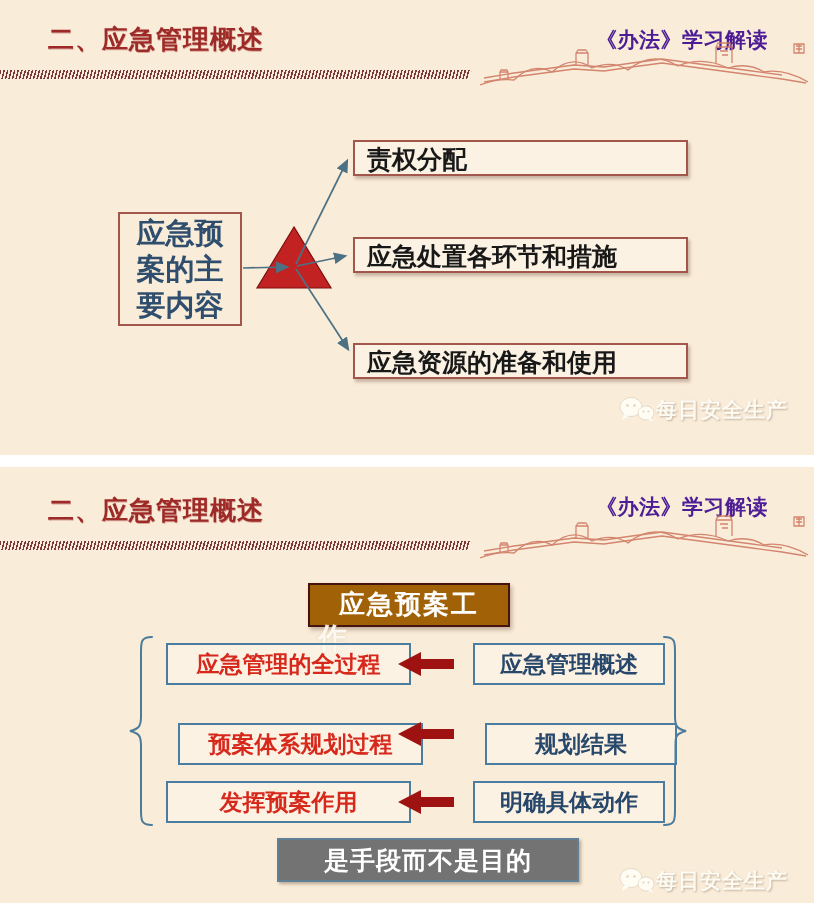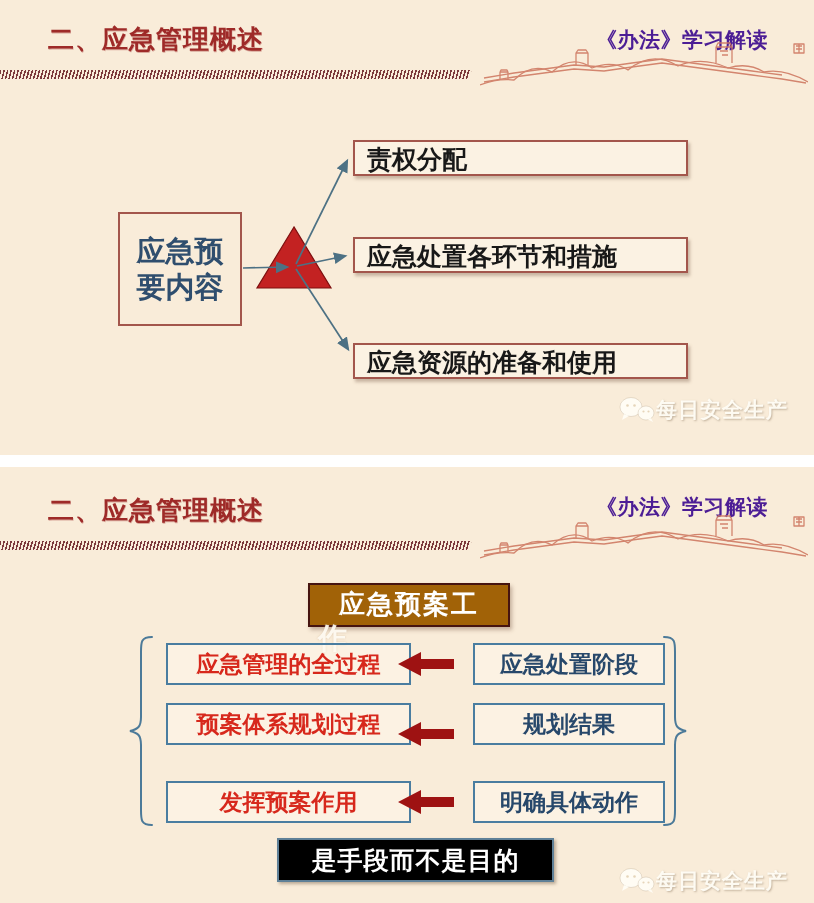--- a/index.html
+++ b/index.html
@@ -83,26 +83,26 @@
   #brace-left{left:126px;}
   #brace-right{left:660px;}
   .target-box,.source-box{
     position:absolute;height:42px;box-sizing:border-box;
     border:2px solid #4a7da0;background:rgba(255,250,240,0.45);
     font-weight:bold;font-size:23px;text-align:center;line-height:38px;
     white-space:nowrap;
   }
   .target-box{left:166px;width:245px;color:#d7281c;}
   .source-box{left:473px;width:192px;color:#27486b;}
-  .row-1{top:176px;} .row-2{top:236px;} .row-3{top:314px;}
+  .row-1{top:176px;} .row-2{top:256px;margin-left:12px;} .row-3{top:314px;}
   .arrow-svg{position:absolute;left:398px;width:56px;height:24px;}
   #arrow-1{top:185px;} #arrow-2{top:255px;} #arrow-3{top:323px;}
   .conclusion-box{
-    position:absolute;left:277px;top:371px;width:277px;height:44px;box-sizing:border-box;
-    background:#000000;border:2px solid #5f8097;
+    position:absolute;left:277px;top:371px;width:302px;height:44px;box-sizing:border-box;
+    background:#737373;border:2px solid #5f8097;
     box-shadow:2px 2px 3px rgba(90,70,50,0.4);
     color:#ffffff;font-size:25px;font-weight:bold;text-align:center;line-height:40px;
     letter-spacing:1px;
   }
 </style>
 </head>
 <body>
 
 <div class="slide" id="slide1">
   <div class="slide-title">二、应急管理概述</div>
@@ -117,20 +117,21 @@
       <path d="M96,25 v-12 h12 v12 M96,13 l2,-3 h8 l2,3"></path>
       <path d="M236,23 v-16 h16 v16 M236,7 l2,-4 h12 l2,4 M240,11 h8 M242,15 h6"></path>
       <path d="M20,40 v-8 h8 v8 M20,32 l1,-2 h6 l1,2"></path>
       <rect x="314" y="4" width="10" height="9"></rect>
       <path d="M316,6 h6 M316,9 h6 M319,4 v9"></path>
     </g>
   </svg>
 
   <div class="topic-box">
     <span>应急预</span>
+    <span>案的主</span>
     <span>要内容</span>
   </div>
 
   <svg class="connector-svg" viewBox="0 0 814 455">
     <defs>
       <marker id="ah" markerWidth="9" markerHeight="8" refX="6.5" refY="3.5" orient="auto">
         <path d="M0,0 L8,3.5 L0,7 Z" fill="#4d7184"></path>
       </marker>
     </defs>
     <polygon points="294,227 257,288 331,288" fill="#c32222" stroke="#7e0f0f" stroke-width="1.2"></polygon>
@@ -202,21 +203,21 @@
   <svg class="arrow-svg" id="arrow-1" viewBox="0 0 56 24">
     <polygon points="0,12 23,0 23,7 56,7 56,17 23,17 23,24" fill="#9e1212"></polygon>
   </svg>
   <svg class="arrow-svg" id="arrow-2" viewBox="0 0 56 24">
     <polygon points="0,12 23,0 23,7 56,7 56,17 23,17 23,24" fill="#9e1212"></polygon>
   </svg>
   <svg class="arrow-svg" id="arrow-3" viewBox="0 0 56 24">
     <polygon points="0,12 23,0 23,7 56,7 56,17 23,17 23,24" fill="#9e1212"></polygon>
   </svg>
 
-  <div class="source-box row-1">应急处置阶段</div>
+  <div class="source-box row-1">应急管理概述</div>
   <div class="source-box row-2">规划结果</div>
   <div class="source-box row-3">明确具体动作</div>
 
   <div class="conclusion-box">是手段而不是目的</div>
 
   <div class="watermark">
     <svg width="38" height="28" viewBox="0 0 38 28">
       <g fill="rgba(255,253,246,0.95)" stroke="rgba(170,150,120,0.35)" stroke-width="0.8">
         <ellipse cx="13" cy="11" rx="11" ry="9.5"></ellipse>
         <path d="M6,18 L4,24 L11,20 Z" stroke="none"></path>

